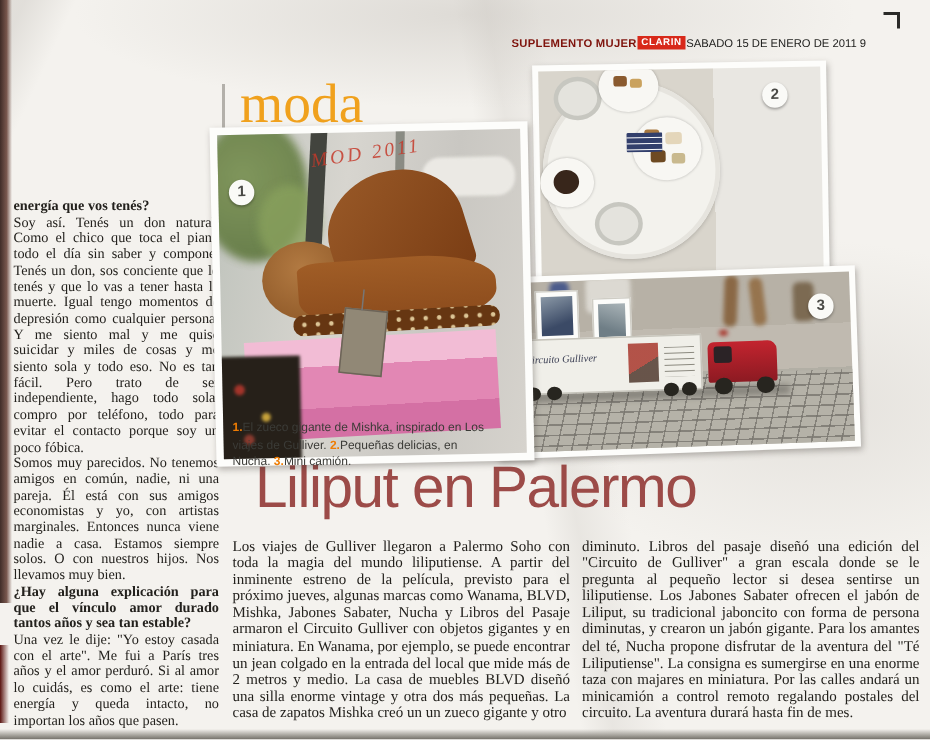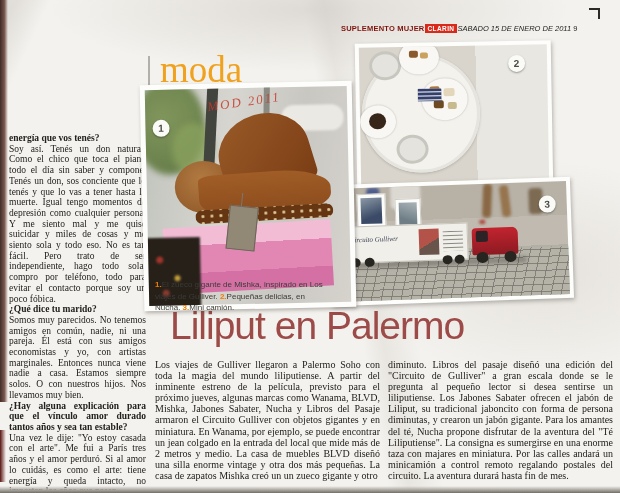--- a/index.html
+++ b/index.html
@@ -19,21 +19,21 @@
   .scan-edge-bottom{position:absolute;left:0;bottom:0;width:100%;height:7px;
     background:linear-gradient(to bottom,rgba(150,147,140,0),#a5a29b 60%,#716e67);}
   .crop-mark{position:absolute;right:20px;top:8px;width:9px;height:9px;
     border-top:2px solid #2a2a28;border-right:2px solid #2a2a28;}
 
   
   .header{position:absolute;left:341px;top:24px;display:flex;align-items:center;gap:0;
     font-family:"Liberation Sans",sans-serif;font-size:7.5px;white-space:nowrap;}
   .supplement{color:#7e130c;font-weight:bold;letter-spacing:.2px;}
   .brand{background:#d8291a;color:#fff;font-weight:bold;font-size:6.5px;padding:1px 3px;letter-spacing:.4px;}
-  .date{color:#1d1d1b;font-style:italic;}
+  .date{color:#1d1d1b;}
   .pageno{color:#1d1d1b;margin-left:2px;}
 
   
   .section-rule{position:absolute;left:148px;top:56px;width:2px;height:40px;background:#b3b0aa;}
   .moda{position:absolute;left:160px;top:48px;font-family:Liberation Serif, serif;
     font-size:37px;color:#f0a11d;font-weight:400;letter-spacing:0;}
 
   
   .photo{position:absolute;background:#fdfdfb;box-shadow:1px 2px 4px rgba(60,55,50,.35);}
   .photo-inner{position:relative;width:100%;height:100%;overflow:hidden;}
@@ -232,21 +232,20 @@
   <p class="caption"><span class="cap-num">1.</span><span>El zueco gigante de Mishka, inspirado en Los viajes de Gulliver. </span><span class="cap-num">2.</span><span>Pequeñas delicias, en Nucha. </span><span class="cap-num">3.</span><span>Mini camión.</span></p>
 
   <div class="headline">Liliput en Palermo</div>
 
   <div class="col col1">Los viajes de Gulliver llegaron a Palermo Soho con toda la magia del mundo liliputiense. A partir del inminente estreno de la película, previsto para el próximo jueves, algunas marcas como Wanama, BLVD, Mishka, Jabones Sabater, Nucha y Libros del Pasaje armaron el Circuito Gulliver con objetos gigantes y en miniatura. En Wanama, por ejemplo, se puede encontrar un jean colgado en la entrada del local que mide más de 2 metros y medio. La casa de muebles BLVD diseñó una silla enorme vintage y otra dos más pequeñas. La casa de zapatos Mishka creó un un zueco gigante y otro</div>
   <div class="col col2">diminuto. Libros del pasaje diseñó una edición del "Circuito de Gulliver" a gran escala donde se le pregunta al pequeño lector si desea sentirse un liliputiense. Los Jabones Sabater ofrecen el jabón de Liliput, su tradicional jaboncito con forma de persona diminutas, y crearon un jabón gigante. Para los amantes del té, Nucha propone disfrutar de la aventura del "Té Liliputiense". La consigna es sumergirse en una enorme taza con majares en miniatura. Por las calles andará un minicamión a control remoto regalando postales del circuito. La aventura durará hasta fin de mes.</div>
 
   <div class="left-article">
     <p class="q">energía que vos tenés?</p>
     <p>Soy así. Tenés un don natural. Como el chico que toca el piano todo el día sin saber y compone. Tenés un don, sos conciente que lo tenés y que lo vas a tener hasta la muerte. Igual tengo momentos de depresión como cualquier persona. Y me siento mal y me quise suicidar y miles de cosas y me siento sola y todo eso. No es tan fácil. Pero trato de ser independiente, hago todo sola, compro por teléfono, todo para evitar el contacto porque soy un poco fóbica.</p>
-    <p class="q">¿Qué dice tu marido?</p>
     <p>Somos muy parecidos. No tenemos amigos en común, nadie, ni una pareja. Él está con sus amigos economistas y yo, con artistas marginales. Entonces nunca viene nadie a casa. Estamos siempre solos. O con nuestros hijos. Nos llevamos muy bien.</p>
     <p class="q">¿Hay alguna explicación para que el vínculo amor durado tantos años y sea tan estable?</p>
     <p>Una vez le dije: "Yo estoy casada con el arte". Me fui a París tres años y el amor perduró. Si al amor lo cuidás, es como el arte: tiene energía y queda intacto, no importan los años que pasen.</p>
   </div>
 
   <div class="scan-edge-left"></div>
   <div class="scan-mark-low"></div>
   <div class="scan-edge-bottom"></div>
 </div>
 

